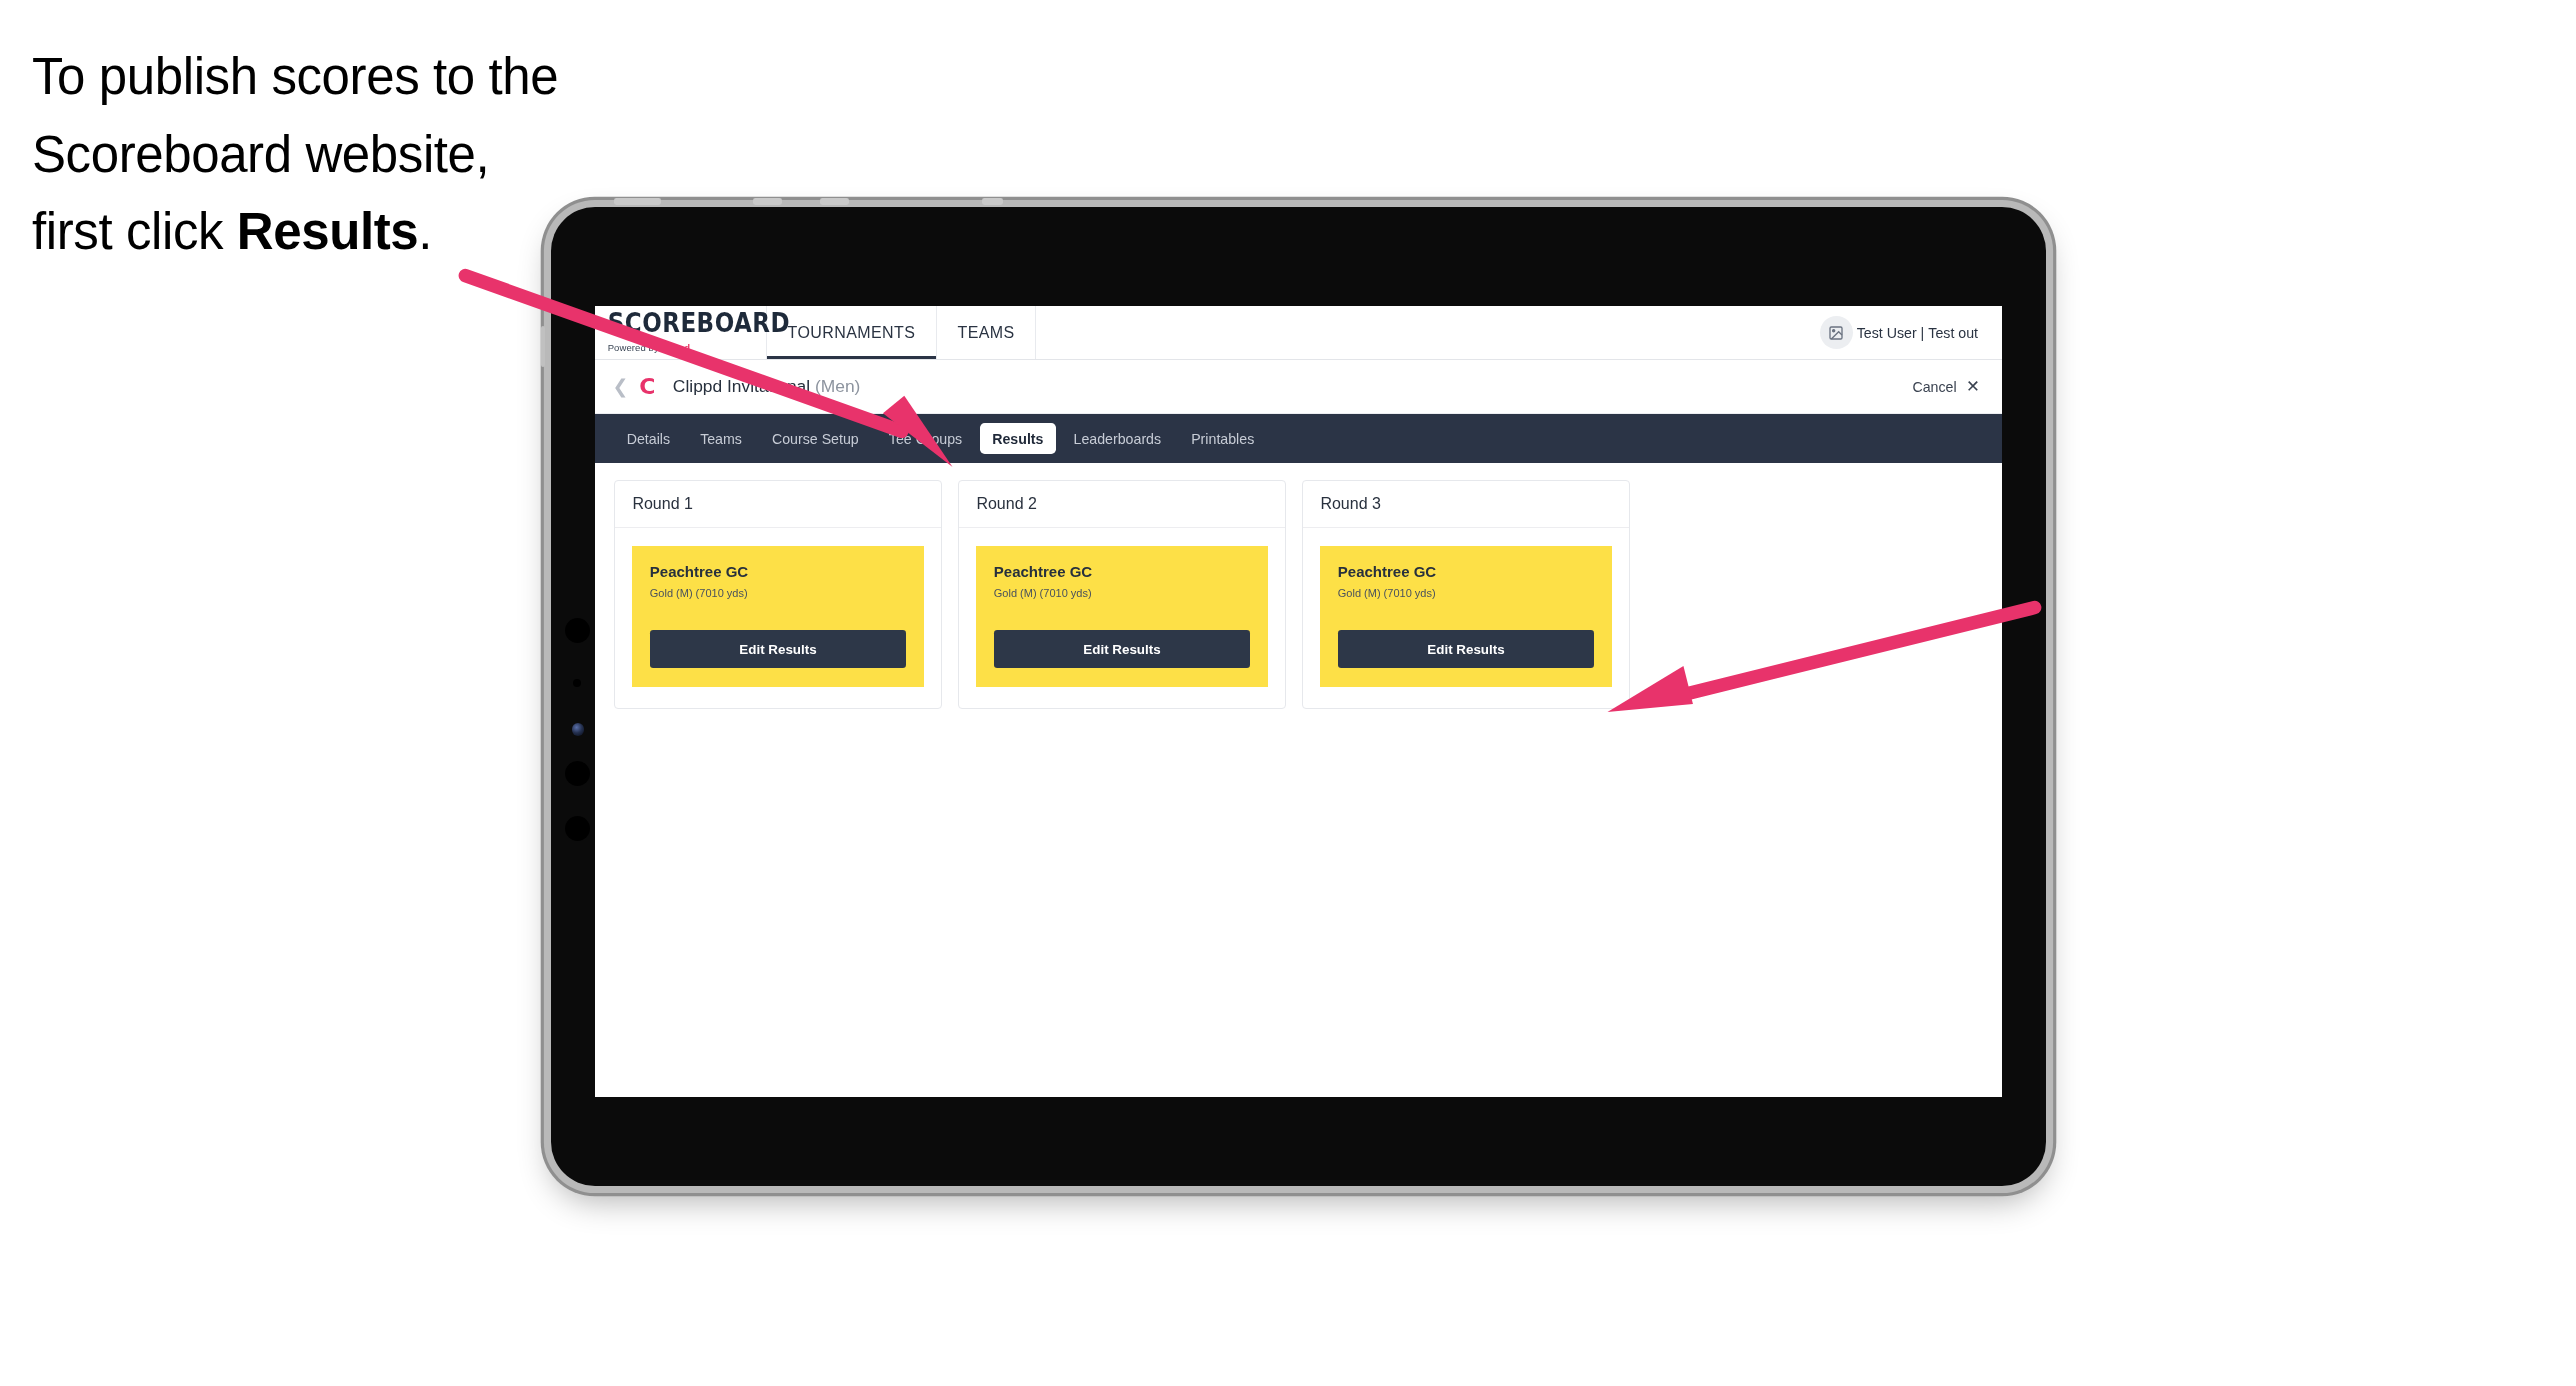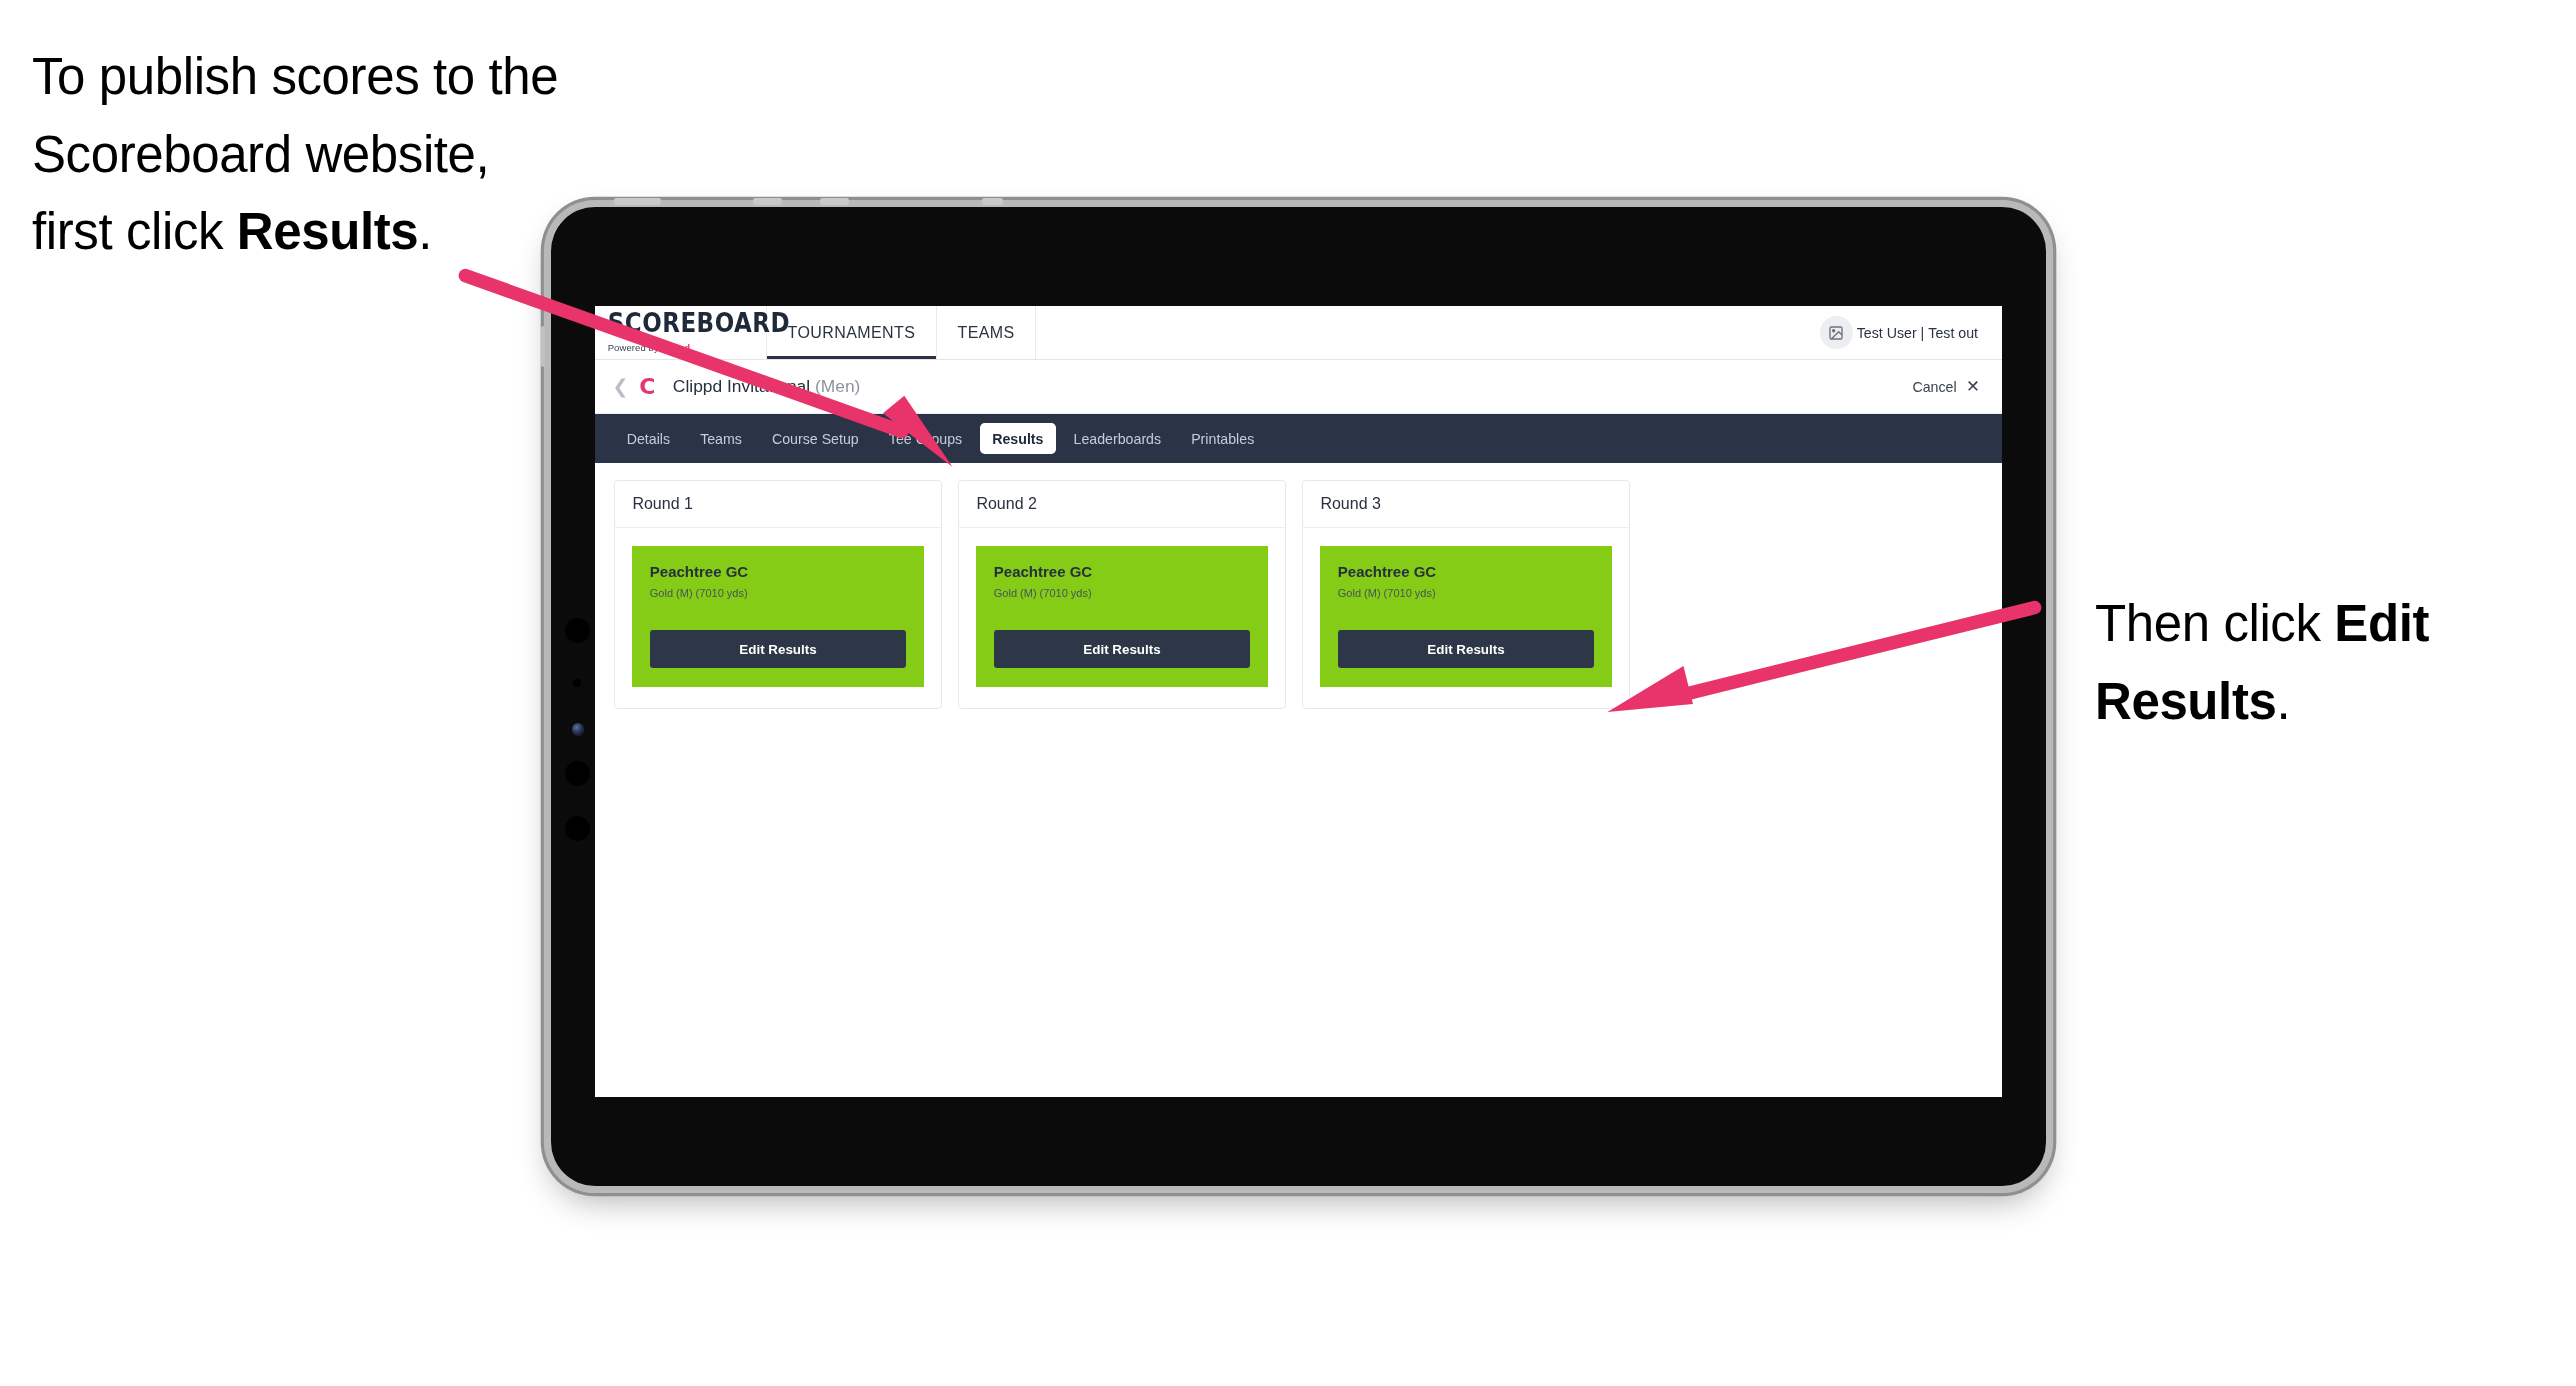--- a/index.html
+++ b/index.html
@@ -253,21 +253,21 @@
     height: 47px;
     display: flex;
     align-items: center;
     padding-left: 17.4px;
     border-bottom: 0.8px solid #ededf0;
     font-size: 16px;
     color: #29313e;
   }
   .round-card-body { padding: 17.4px 17.4px 20.6px 17.4px; }
   .course-panel {
-    background: #84cc16;
+    background: #fde047;
     padding: 17.4px 17.4px 19px 17.4px;
   }
   .course-name {
     font-size: 15px;
     font-weight: 700;
     color: #27303d;
     margin-bottom: 7.1px;
   }
   .course-tee {
     font-size: 11px;
@@ -289,23 +289,20 @@
 </style>
 </head>
 <body>
 
 <div id="stage">
 
   <div class="callout" id="callout-left">
     <span>To publish scores to the Scoreboard website, first click </span><b>Results</b><span>.</span>
   </div>
 
-  <div class="callout" id="callout-right">
-    <span>Then click </span><b>Edit Results</b><span>.</span>
-  </div>
 
   <div id="tablet">
 
     <div class="top-mark" style="left:63px;  width:47px;"></div>
     <div class="top-mark" style="left:202px; width:28.5px;"></div>
     <div class="top-mark" style="left:269px; width:28.5px;"></div>
     <div class="top-mark" style="left:431px; width:20.6px;"></div>
 
     <div class="edge-btn" style="top:119px; height:41px;"></div>
 

